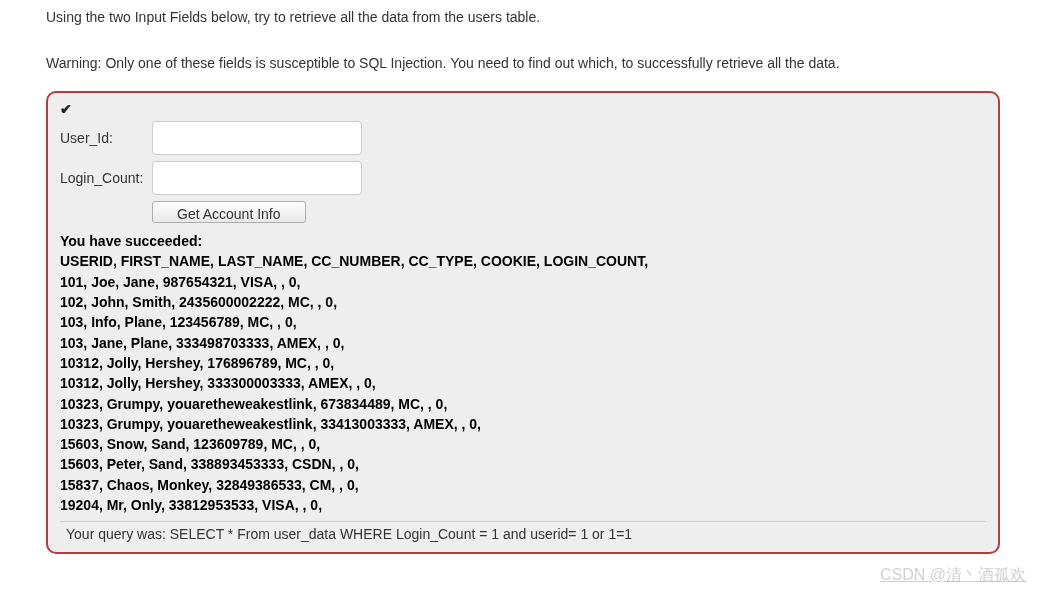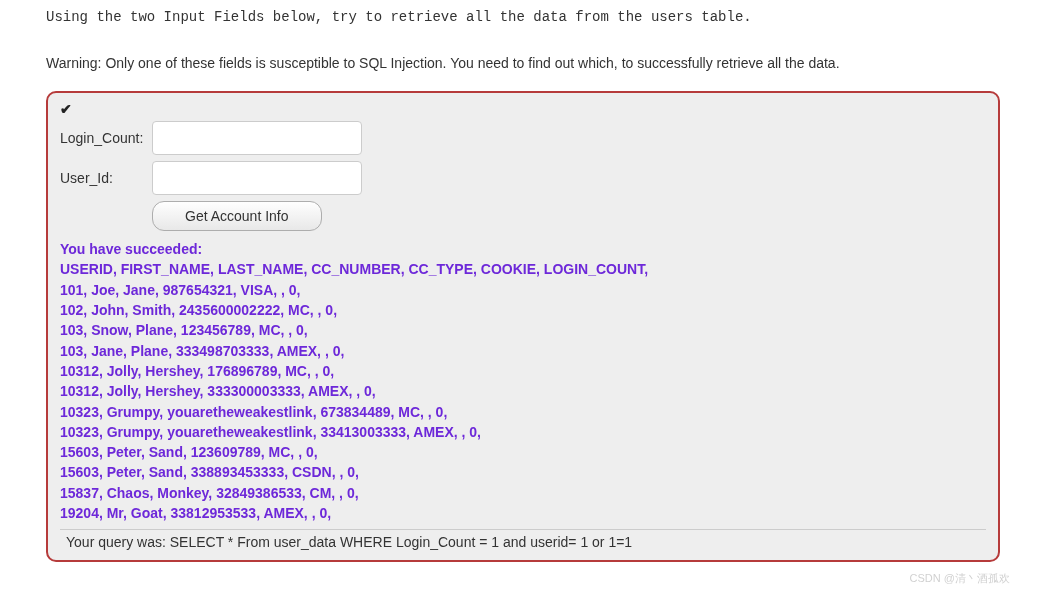--- a/index.html
+++ b/index.html
@@ -9,21 +9,20 @@
       font-family: Arial, Helvetica, sans-serif;
       font-size: 14px;
       color: #333;
       margin: 0;
       padding: 8px 46px;
       background: #fff;
     }
     .intro-text {
       margin-bottom: 6px;
       line-height: 1.4;
-      font-family: Liberation Mono, monospace;
     }
     .warning-text {
       margin-bottom: 18px;
       line-height: 1.4;
       margin-top: 26px;
     }
     .panel {
       background: #eeeeee;
       border: 2px solid #b63b3b;
       border-radius: 10px;
@@ -54,93 +53,94 @@
       border: 1px solid #ccc;
       border-radius: 4px;
       background: #fff;
     }
     .btn-row {
       margin-left: 92px;
       margin-top: 2px;
       margin-bottom: 8px;
     }
     .btn {
-      height: 30px;
-      padding: 4px 32px;
+      height: 22px;
+      padding: 4px 24px;
       font-size: 14px;
       border: 1px solid #adadad;
-      border-radius: 12px;
+      border-radius: 3px;
       background: linear-gradient(#fefefe, #e8e8e8);
       cursor: pointer;
       color: #333;
     }
     .results {
-      color: #6d28d9;
+      color: #000000;
       font-weight: bold;
       line-height: 1.45;
       font-size: 14px;
     }
     .result-line {
       display: block;
     }
     .query-bar {
       margin-top: 6px;
       padding: 4px 6px;
       border-top: 1px solid #ccc;
       color: #333;
       font-size: 14px;
     }
     .watermark {
       position: fixed;
       bottom: 14px;
-      right: 36px;
+      right: 20px;
       color: rgba(120,120,120,0.35);
-      font-size: 11px;
+      font-size: 16px;
       pointer-events: none;
+      text-decoration: underline;
     }
   </style>
 </head>
 <body>
 
 <div class="intro-text">Using the two Input Fields below, try to retrieve all the data from the users table.</div>
 
 <div class="warning-text">Warning: Only one of these fields is susceptible to SQL Injection. You need to find out which, to successfully retrieve all the data.</div>
 
 <div class="panel">
   <span class="check-icon">✔</span>
 
   <div class="form-row">
-    <div class="form-label">Login_Count:</div>
+    <div class="form-label">User_Id:</div>
     <input type="text" class="form-input" value="" style="">
   </div>
 
   <div class="form-row">
-    <div class="form-label">User_Id:</div>
+    <div class="form-label">Login_Count:</div>
     <input type="text" class="form-input" value="" style="">
   </div>
 
   <div class="btn-row">
     <button class="btn">Get Account Info</button>
   </div>
 
   <div class="results">
     <span class="result-line">You have succeeded:</span>
     <span class="result-line">USERID, FIRST_NAME, LAST_NAME, CC_NUMBER, CC_TYPE, COOKIE, LOGIN_COUNT,</span>
     <div id="rows-container">
         <span class="result-line">101, Joe, Jane, 987654321, VISA, , 0,</span>
         <span class="result-line">102, John, Smith, 2435600002222, MC, , 0,</span>
-        <span class="result-line">103, Snow, Plane, 123456789, MC, , 0,</span>
+        <span class="result-line">103, Info, Plane, 123456789, MC, , 0,</span>
         <span class="result-line">103, Jane, Plane, 333498703333, AMEX, , 0,</span>
         <span class="result-line">10312, Jolly, Hershey, 176896789, MC, , 0,</span>
         <span class="result-line">10312, Jolly, Hershey, 333300003333, AMEX, , 0,</span>
         <span class="result-line">10323, Grumpy, youaretheweakestlink, 673834489, MC, , 0,</span>
         <span class="result-line">10323, Grumpy, youaretheweakestlink, 33413003333, AMEX, , 0,</span>
-        <span class="result-line">15603, Peter, Sand, 123609789, MC, , 0,</span>
+        <span class="result-line">15603, Snow, Sand, 123609789, MC, , 0,</span>
         <span class="result-line">15603, Peter, Sand, 338893453333, CSDN, , 0,</span>
         <span class="result-line">15837, Chaos, Monkey, 32849386533, CM, , 0,</span>
-        <span class="result-line">19204, Mr, Goat, 33812953533, AMEX, , 0,</span>
+        <span class="result-line">19204, Mr, Only, 33812953533, VISA, , 0,</span>
       </div>
   </div>
 
   <div class="query-bar">Your query was: SELECT * From user_data WHERE Login_Count = 1 and userid= 1 or 1=1</div>
 </div>
 
 <div class="watermark">CSDN @清丶酒孤欢</div>
 
 </body></html>

